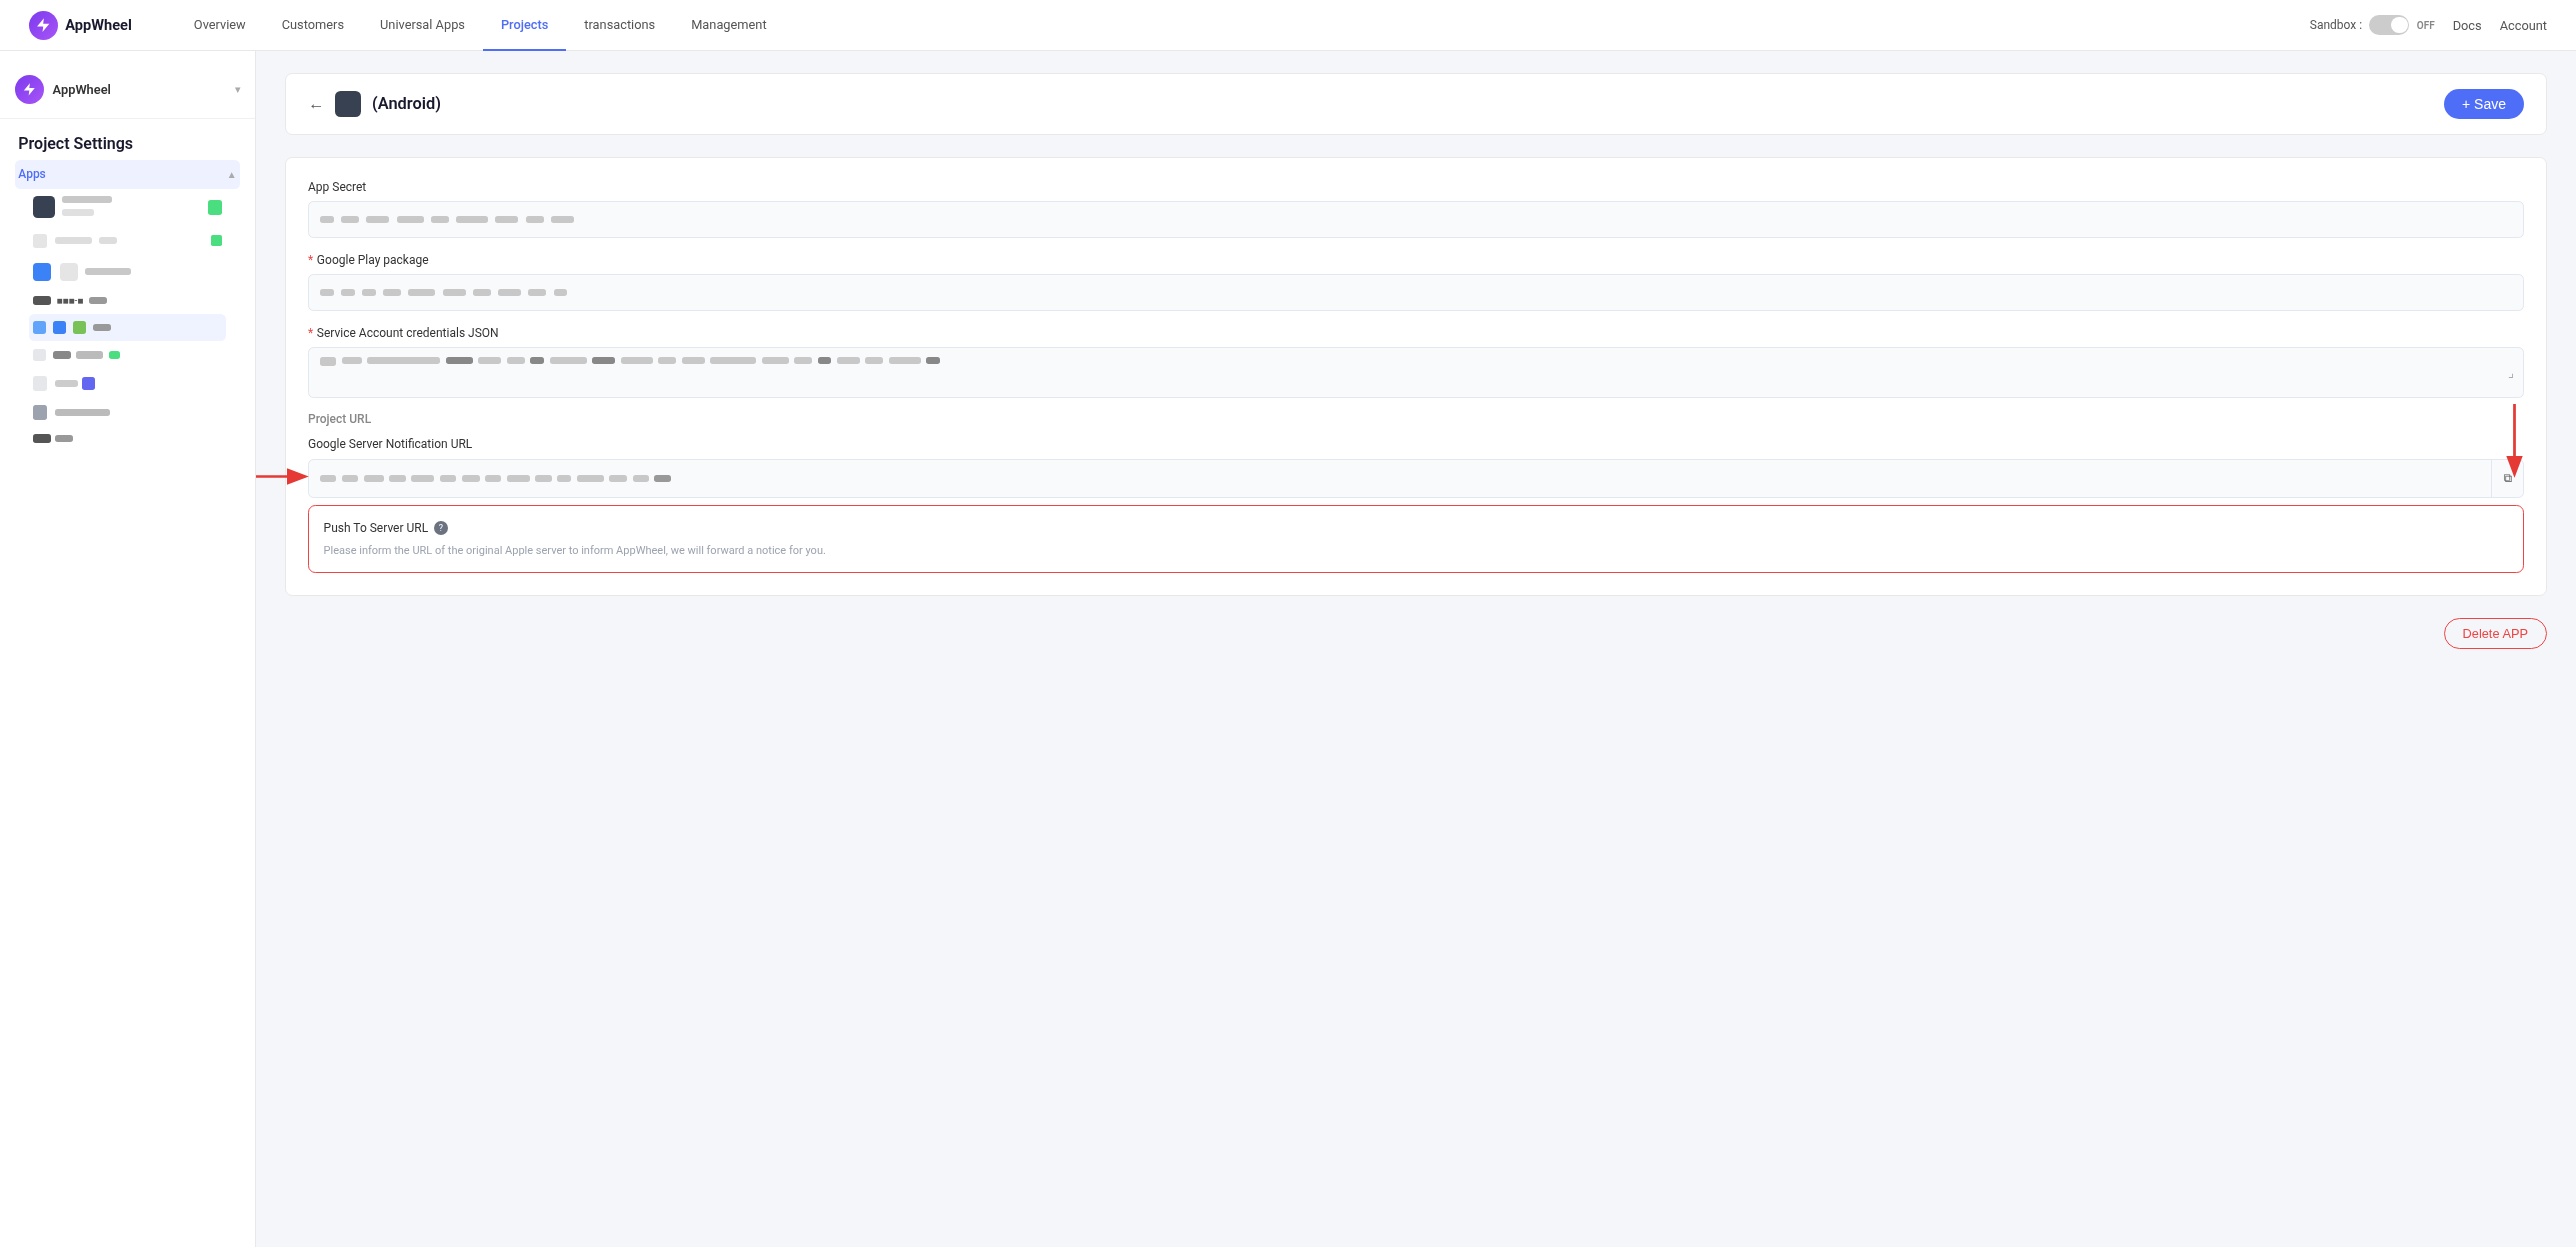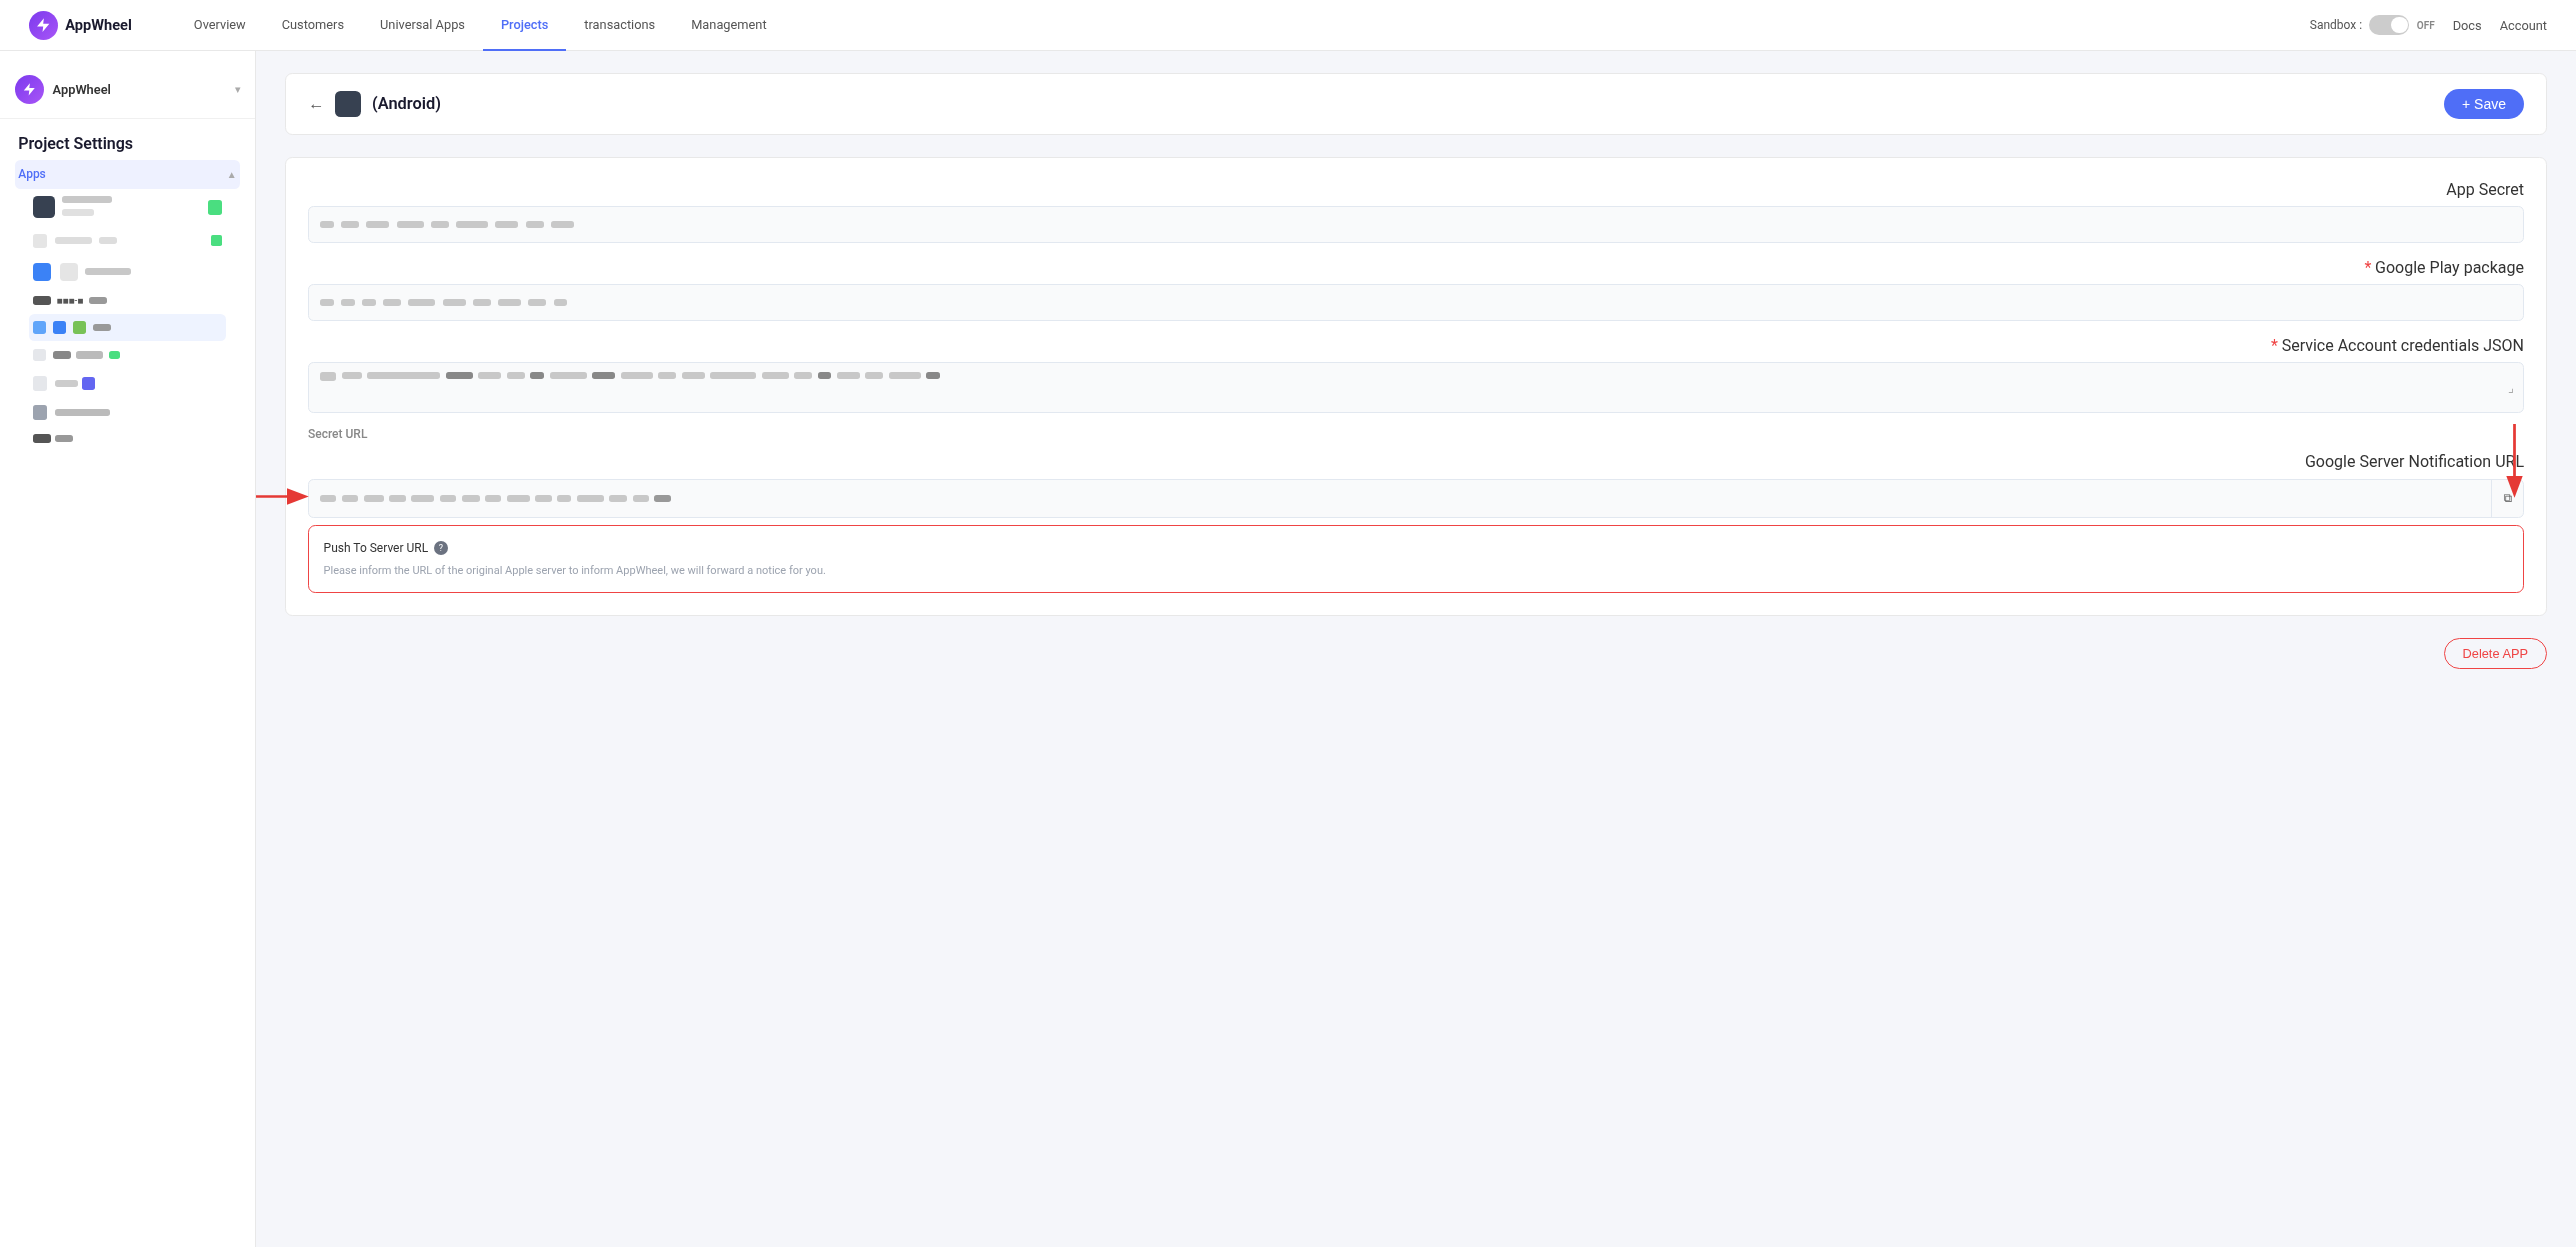--- a/index.html
+++ b/index.html
@@ -95,21 +95,21 @@
     .save-btn {
       background: #4f6ef7; color: #ffffff; border: none; border-radius: 18px;
       padding: 7.3px 18px; font-size: 14px; cursor: pointer; display: flex;
       align-items: center; gap: 5.5px; font-weight: 500;
     }
 
     
     .form-section { background: #fff; border-radius: 7.3px; border: 0.9px solid #e8e8e8; padding: 22px; margin-bottom: 14.6px; }
     .section-divider { font-size: 12px; color: #888; margin: 14.6px 0 11px; font-weight: 500; }
     .form-label {
-      font-size: 16px; color: #333; margin-bottom: 7.3px; display: flex; align-items: center; gap: 3.7px; justify-content: flex-end;
+      font-size: 12px; color: #333; margin-bottom: 7.3px; display: flex; align-items: center; gap: 3.7px;
     }
     .form-label .required { color: #ef4444; }
     .form-input-blurred {
       width: 100%; height: 37px; border: 0.9px solid #e2e8f0; border-radius: 5.5px;
       padding: 0 11px; background: #f9fafb; margin-bottom: 14.6px;
       display: flex; align-items: center; gap: 7.3px;
     }
 
     
     .form-textarea-blurred {
@@ -369,21 +369,21 @@
         <span class="b" style="width:27px"></span>
         <span class="b" style="width:18px"></span>
         <span class="b" style="width:13.7px;background:#888"></span>
         <span class="b" style="width:23px"></span>
         <span class="b" style="width:18px"></span>
         <span class="b" style="width:32px"></span>
         <span class="b" style="width:13.7px;background:#888"></span>
         <span class="expand-icon">⌟</span>
       </div>
 
-      <div class="section-divider">Secret URL</div>
+      <div class="section-divider">Project URL</div>
 
       <div class="form-label">Google Server Notification URL</div>
 
       <div style="position:relative;">
 
         <div style="position:absolute; left:-110px; top:50%; transform:translateY(-50%); pointer-events:none; z-index:10;">
           <svg width="119" height="37" viewBox="0 0 130 40">
             <defs>
                 <marker id="arrowL" markerWidth="8" markerHeight="8" refX="6" refY="3" orient="auto">
                   <path d="M0,0 L0,6 L8,3 z" fill="#e53935"></path>

